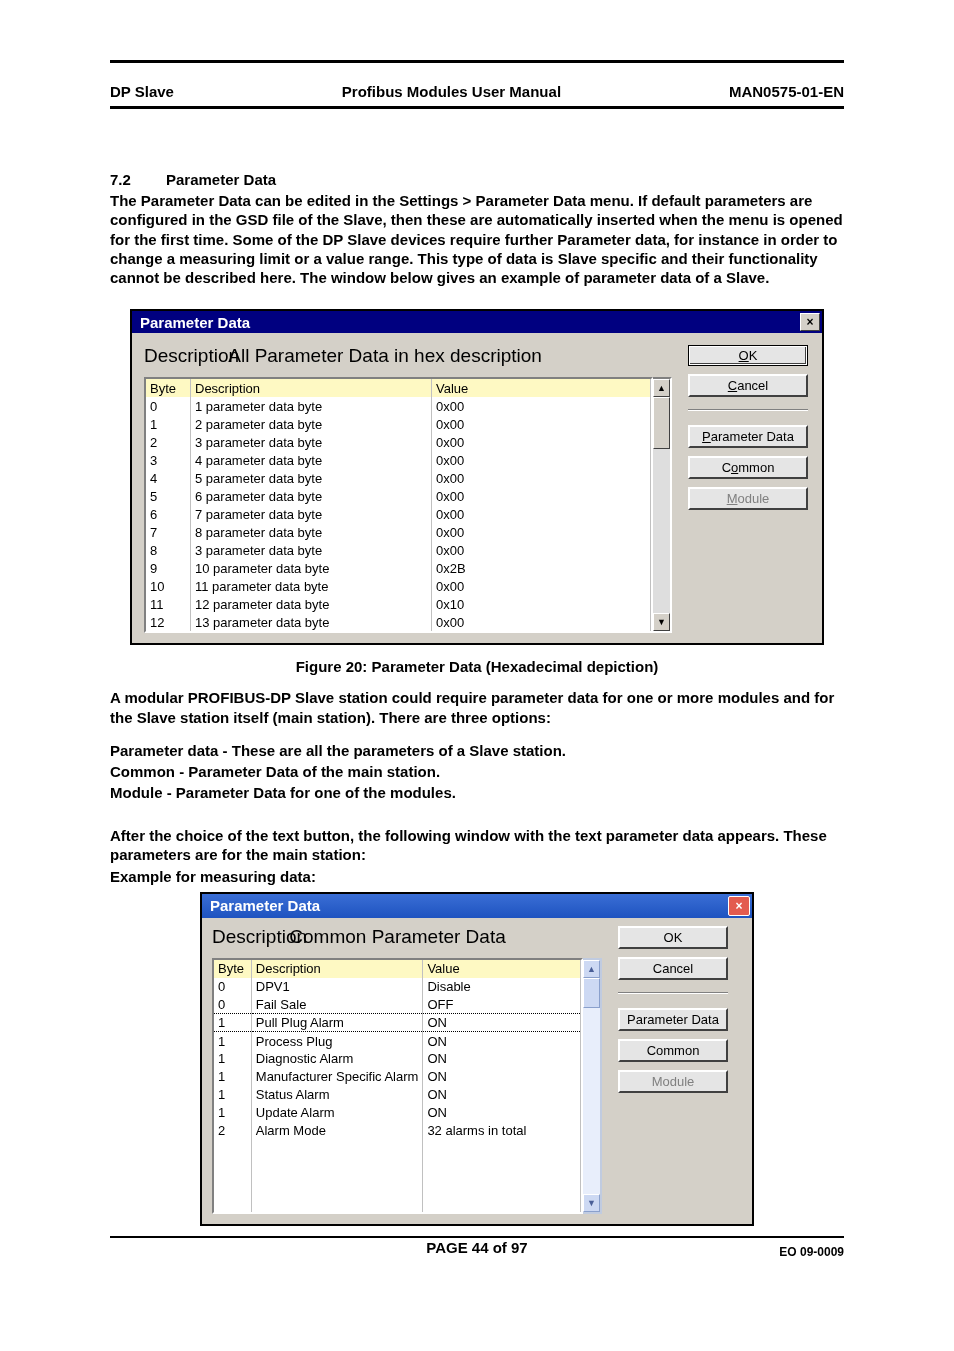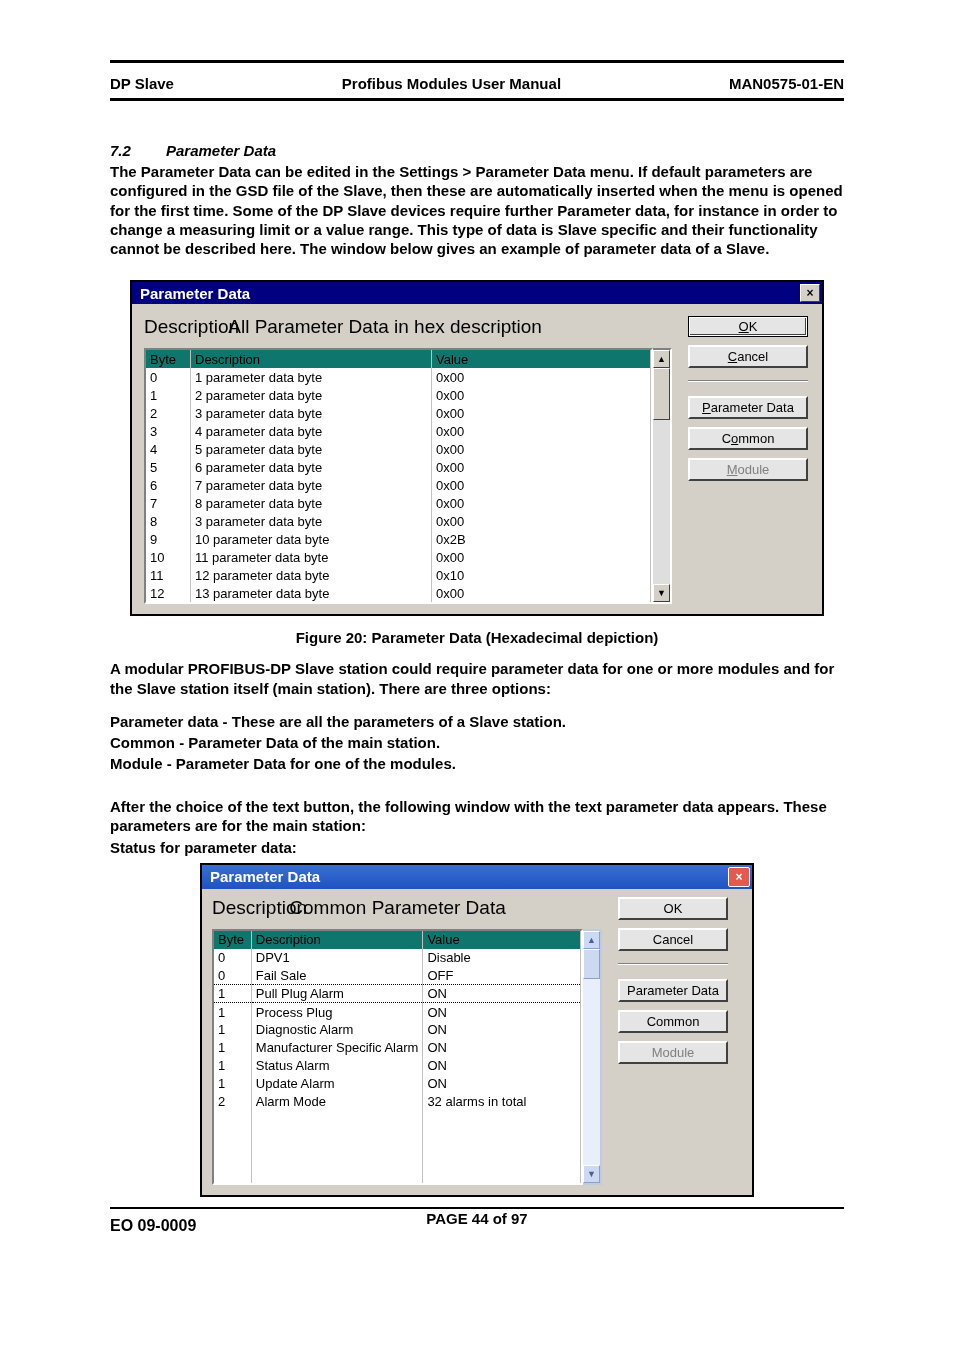--- a/index.html
+++ b/index.html
@@ -14,23 +14,23 @@
     margin: 0 auto;
     padding: 60px 110px 40px 110px;
     box-sizing: border-box;
   }
   .hr-thick { border-top: 3px solid #000; margin: 0; }
   .hr-thin  { border-top: 2px solid #000; margin: 0; }
   .header-row {
     display: flex;
     justify-content: space-between;
     font-weight: bold;
-    padding: 12px 0 6px 0;
-  }
-  .section-head { font-weight: bold; margin-top: 40px; font-style: italic; }
+    padding: 20px 0 6px 0;
+  }
+  .section-head { font-weight: bold; margin-top: 61px; }
   .section-head .num { display:inline-block; width:56px; }
   p { margin: 2px 0 2px 0; line-height: 1.28; font-weight: bold; }
   .gap { height: 10px; }
   .fig-caption { text-align: center; font-weight: bold; margin: 12px 0; }
   
   .dialog {
     border: 2px solid #000;
     background: #d4d0c8;
     font-family: Tahoma, Arial, sans-serif;
   }
@@ -86,21 +86,21 @@
     font-size:13px;
   }
   .list table { width:100%; border-collapse: collapse; }
   .list th, .list td {
     border-right:1px solid #c0c0c0;
     text-align:left; font-weight:normal;
     padding:0 4px;
     white-space:nowrap;
   }
   .list tr { height:18px; }
-  .list thead tr { background:#0f766e; }
+  .list thead tr { background:#fef9c3; }
   .list .col-byte { width:36px; }
   .sm .list .col-byte { width:30px; }
   .list .col-desc {}
   .list .col-val  { width:210px; }
   .sm .list .col-val { width:170px; }
   .list .sel td { border-top:1px dotted #000; border-bottom:1px dotted #000; }
   .empty-row td { border-right:1px solid #c0c0c0; }
   .scrollbar {
     width:17px;
     background:#dedede;
@@ -119,21 +119,21 @@
   .sb-btn.dn { margin-top:auto; }
   .sb-thumb {
     height:28px; background:#d4d0c8;
     border:1px solid #fff;
     border-right-color:#404040; border-bottom-color:#404040;
   }
   .xp .scrollbar { background:#e8eefb; border-color:#c0cbe0; }
   .xp .sb-btn, .xp .sb-thumb { background:#cdd9f3; border-color:#fff #8aa0cc #8aa0cc #fff; color:#4a5f97; }
   
   .footer-page { text-align:center; font-weight:bold; margin-top:0; }
-  .footer-eo   { font-size:16px; margin-top:-14px; }
+  .footer-eo   { text-align:right; font-size:12px; margin-top:-14px; }
   .footer-copy { text-align:center; font-size:11px; margin-top:14px; }
 </style>
 </head>
 <body>
 
 <div class="page">
 
   <div class="hr-thick"></div>
   <div class="header-row">
     <span>DP Slave</span>
@@ -260,21 +260,21 @@
   <p class="fig-caption">Figure 20: Parameter Data (Hexadecimal depiction)</p>
 
   <p>A modular PROFIBUS-DP Slave station could require parameter data for one or more modules and for the Slave station itself (main station).  There are three options:</p>
   <div class="gap"></div>
   <p>Parameter data - These are all the parameters of a Slave station.</p>
   <p>Common - Parameter Data of the main station.</p>
   <p>Module - Parameter Data for one of the modules.</p>
   <div class="gap"></div>
     <div class="gap"></div>
   <p>After the choice of the text button, the following window with the text parameter data appears.  These parameters are for the main station:</p>
-  <p>Status for parameter data:</p>
+  <p>Example for measuring data:</p>
 
   <div class="dialog dlg-wrap2 sm xp">
     <div class="titlebar xp">
       <span>Parameter Data</span>
       <span class="closebox xp">×</span>
     </div>
     <div class="dlg-body">
       <div class="left-col">
         <div class="desc-row">
           <span class="lab">Description</span>

